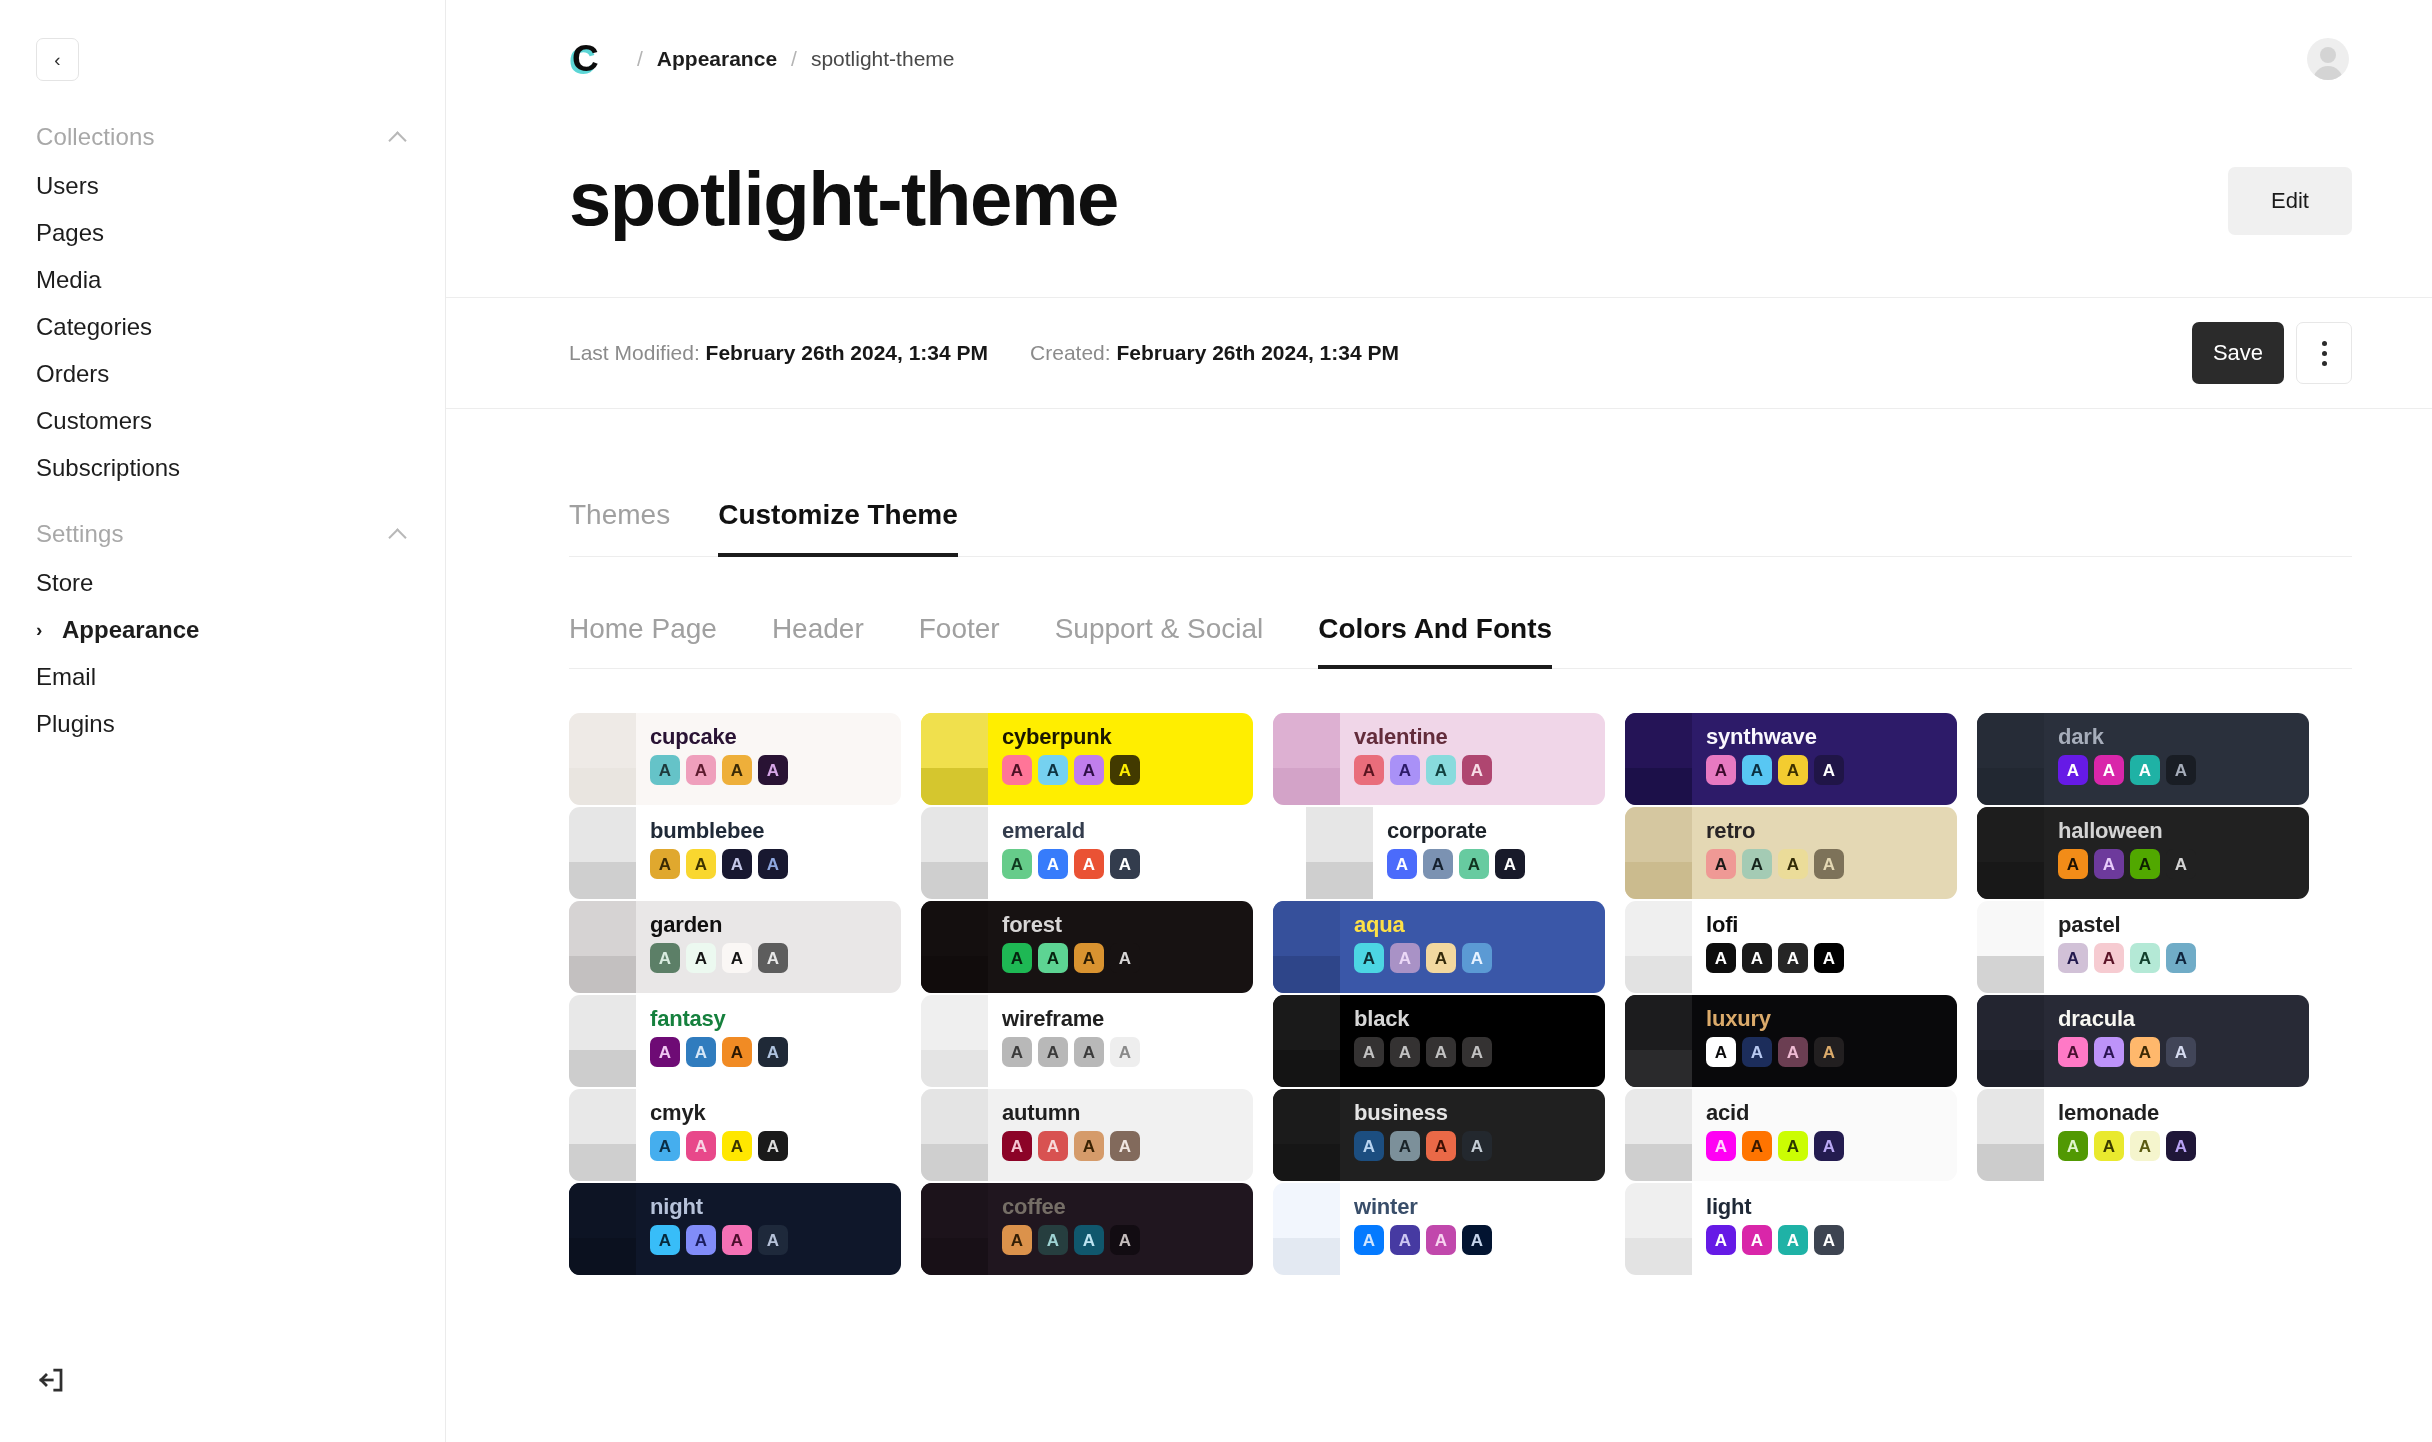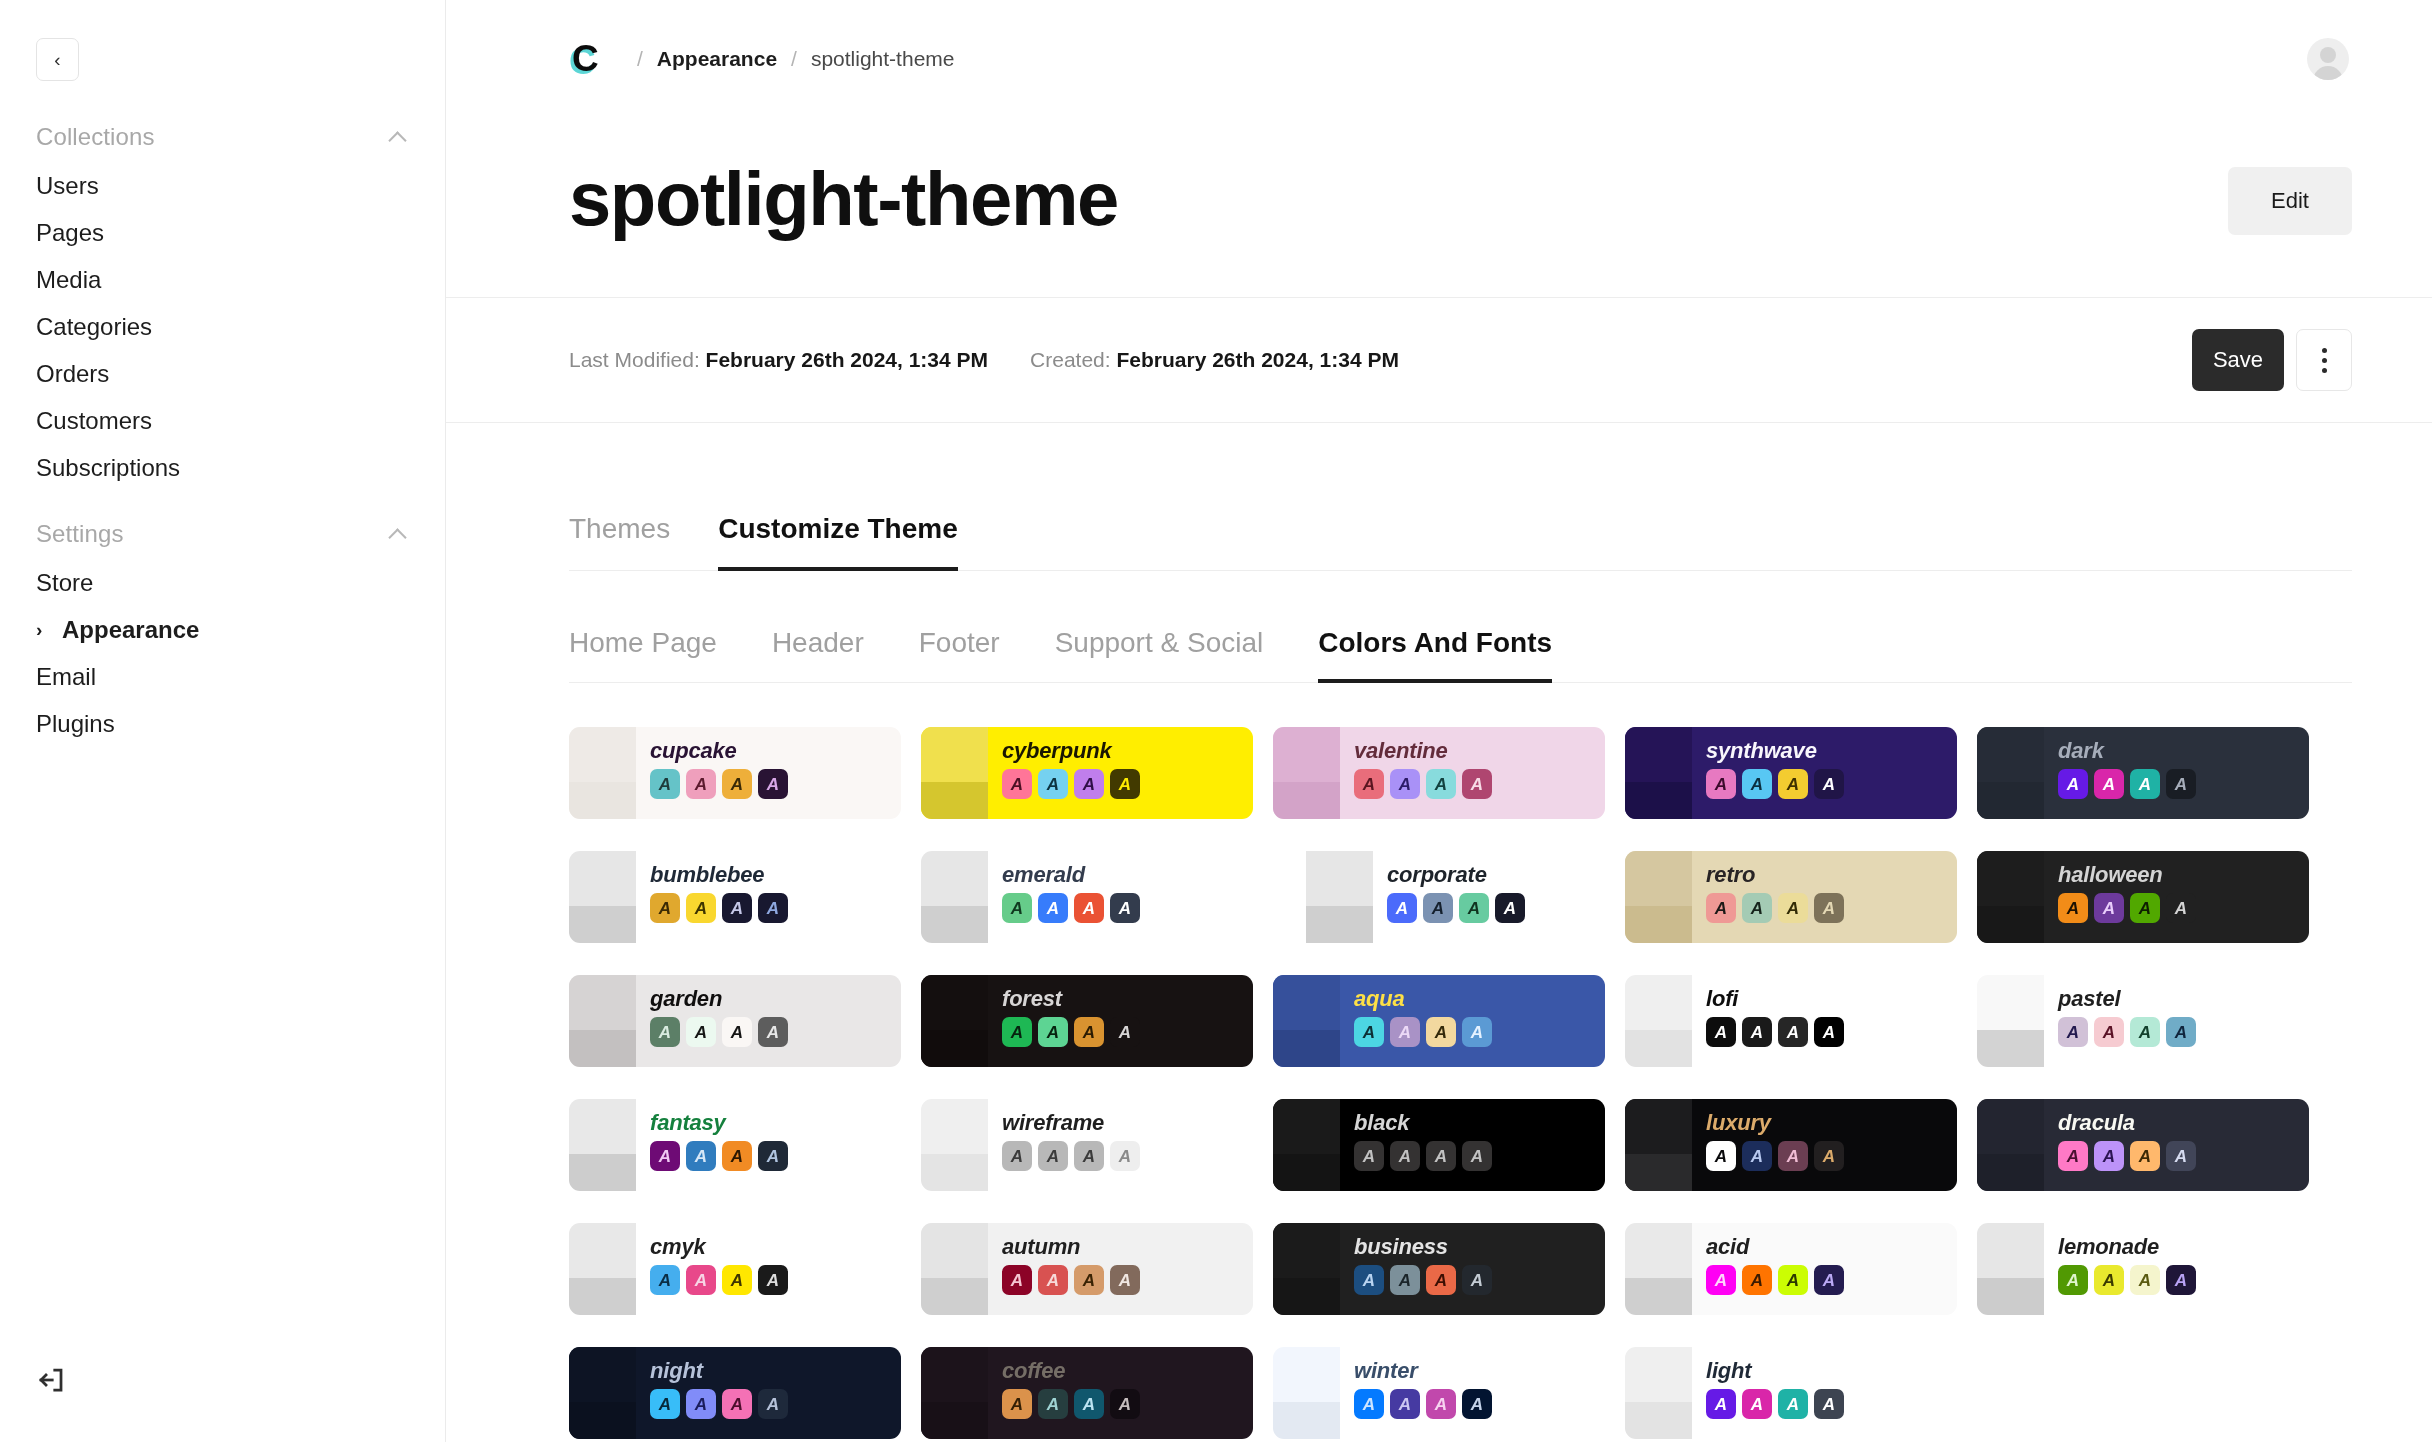--- a/index.html
+++ b/index.html
@@ -110,21 +110,21 @@
     margin-top: 50px;
     width: 124px; height: 68px;
     background: #f0f0f0; border: none; border-radius: 7px;
     font-size: 22px; color: #1b1b1b; cursor: pointer;
     font-family: "Liberation Sans", sans-serif;
   }
 
   .meta-bar {
     border-top: 1px solid #ededed;
     border-bottom: 1px solid #ededed;
-    height: 126px;
+    height: 112px;
     display: flex; align-items: center;
     padding: 0 80px 0 123px;
   }
   .meta-text { font-size: 21px; color: #8b8b8b; margin-right: 42px; white-space: nowrap; }
   .meta-text b { color: #171717; font-weight: 700; }
   .meta-spacer { flex: 1 1 auto; }
   .save-btn {
     width: 92px; height: 62px;
     background: #2b2b2b; color: #fff; border: none; border-radius: 7px;
     font-size: 22px; cursor: pointer;
@@ -174,23 +174,22 @@
   }
   .tab2.active { color:#111; font-weight: 700; }
   .tab2.active::after {
     content:""; position:absolute; left:0; right:0; bottom:0; height:4px; background:#1c1c1c; z-index:2;
   }
 
   
   .theme-grid {
     display: grid;
     grid-template-columns: repeat(5, 332px);
-    gap: 32px 20px;
+    gap: 2px 20px;
     padding: 44px 0 0 123px;
-    font-style: italic;
   }
   .theme-card {
     height: 92px;
     border-radius: 11px;
     display: flex; align-items: stretch;
     overflow: hidden;
     cursor: pointer;
     position: relative;
   }
   .strip { width: 67px; flex: 0 0 67px; display: flex; flex-direction: column; }

